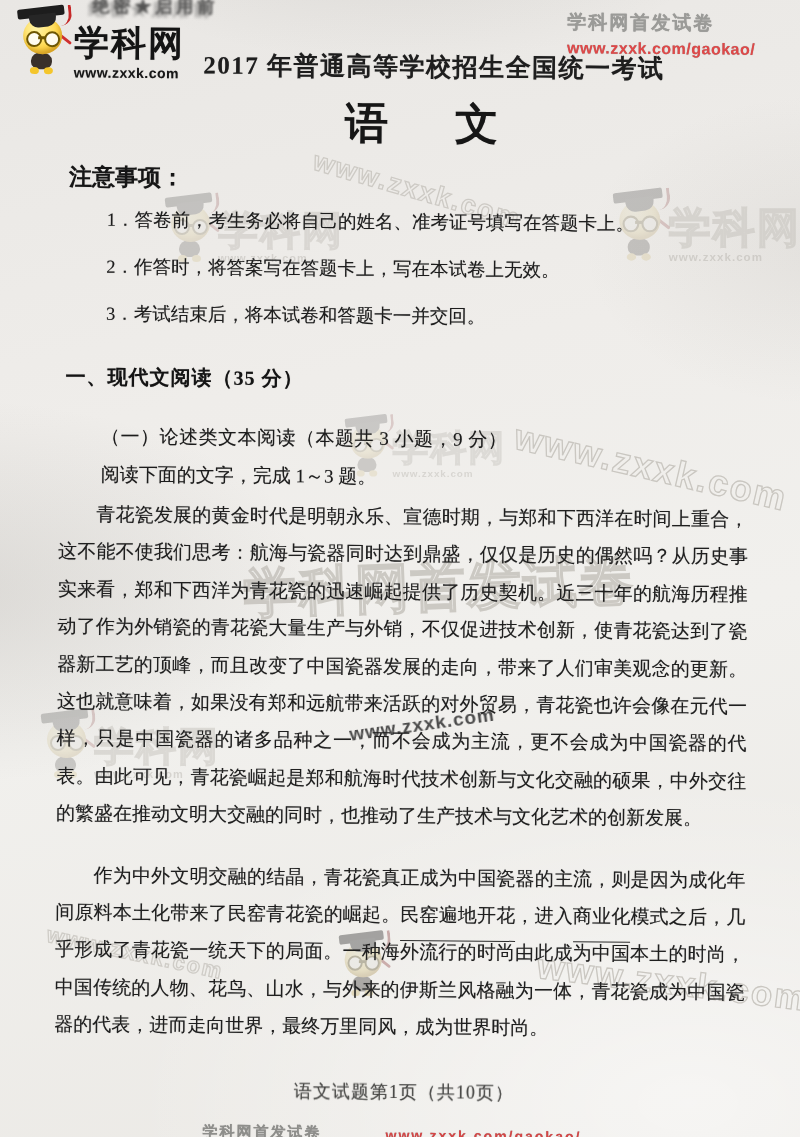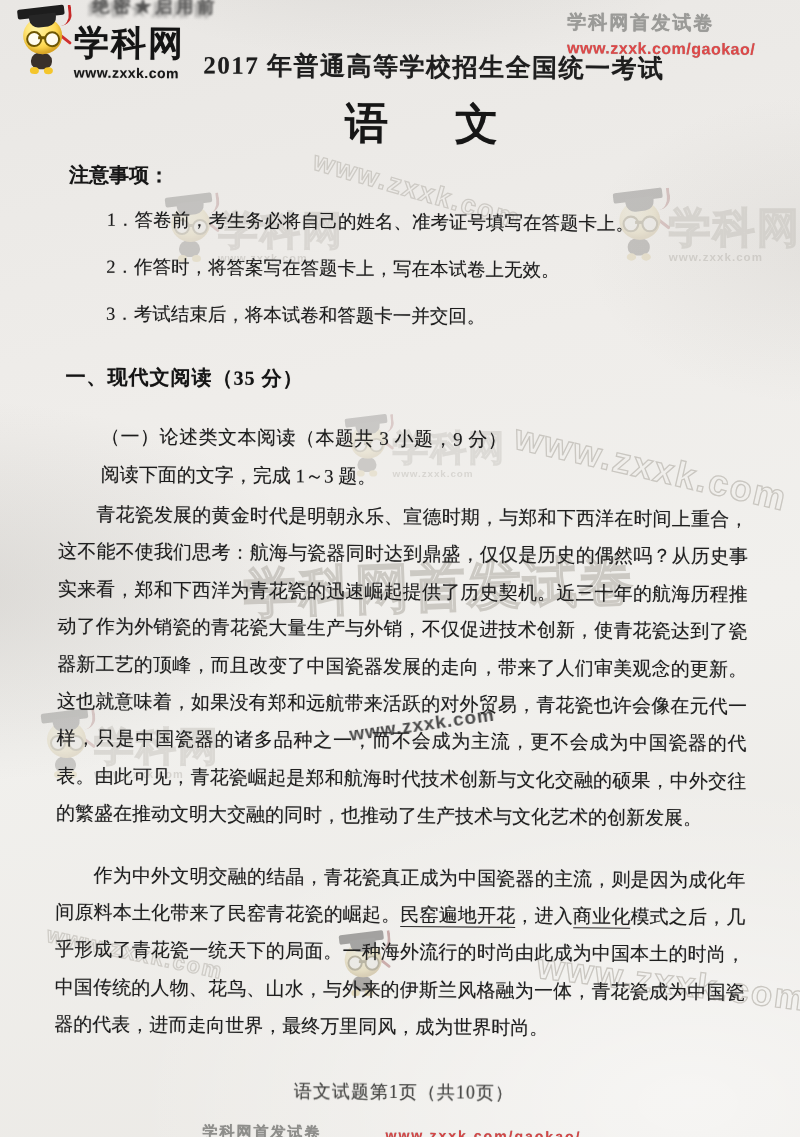--- a/index.html
+++ b/index.html
@@ -53,32 +53,32 @@
   .logo-text{font-family:"Liberation Sans","DejaVu Sans",sans-serif;margin-top:24px;}
   .logo-brand{font-size:35px;font-weight:bold;color:#141414;letter-spacing:2px;line-height:1;}
   .logo-url{font-size:14px;font-weight:bold;color:#171717;letter-spacing:.5px;margin-top:3px;border-top:2px solid rgba(200,40,40,.0);}
   .hdr-right{position:absolute;left:563px;top:8px;font-family:"Liberation Sans","DejaVu Sans",sans-serif;}
   .hdr-right-title{font-size:19px;font-weight:bold;color:#9b9b98;letter-spacing:2px;}
   .hdr-right-url{font-size:16px;font-weight:bold;color:#e04848;margin-top:4px;letter-spacing:.5px;}
   .exam-title{position:absolute;top:50px;width:100%;text-align:center;transform:translateX(30px);
     font-size:25px;font-weight:600;letter-spacing:1.5px;color:#1e1e1e;}
   .exam-subject{position:absolute;top:95px;width:100%;text-align:center;transform:translateX(24px);
     font-size:43px;font-weight:bold;letter-spacing:12px;color:#161616;}
-  .notice-heading{position:absolute;left:66px;top:164px;font-size:20px;font-weight:bold;color:#161616;}
+  .notice-heading{position:absolute;left:66px;top:164px;font-size:23px;font-weight:bold;color:#161616;}
   .notices{position:absolute;left:104px;top:208px;margin:0;padding:0;list-style:none;
     font-size:18.5px;color:#1d1d1d;}
   .notices li{margin-bottom:19px;line-height:28px;}
   .section-heading{position:absolute;left:64px;top:366px;font-size:20px;font-weight:bold;color:#141414;letter-spacing:1px;}
   .subsection-heading{position:absolute;left:100px;top:426px;font-size:19px;color:#1c1c1c;letter-spacing:.5px;}
   .instruction{position:absolute;left:100px;top:464px;font-size:19px;color:#1c1c1c;}
   .passage{position:absolute;left:58px;top:498px;width:690px;font-size:19px;line-height:37.4px;
     color:#1f1f1f;text-align:justify;}
   .passage p{margin:0;text-indent:2em;}
   .passage p + p{margin-top:24px;}
-  .u{border-bottom:1.5px solid #2a2a2a;padding-bottom:1px;margin-top:13px;}
+  .u{border-bottom:1.5px solid #2a2a2a;padding-bottom:15px;margin-top:13px;}
   .footer{position:absolute;left:0;top:1080px;width:100%;text-align:center;transform:translateX(8px);
     font-size:18px;color:#454543;letter-spacing:1px;filter:blur(.3px);}
   .footer-brand{position:absolute;left:207px;top:1124px;font-size:15px;font-weight:bold;color:#8e8e8b;
     letter-spacing:2px;font-family:"Liberation Sans",sans-serif;}
   .footer-url{position:absolute;left:390px;top:1127px;font-size:14px;font-weight:bold;color:#d64545;
     letter-spacing:2px;font-family:"Liberation Sans",sans-serif;}
 </style>
 </head>
 <body>
 

